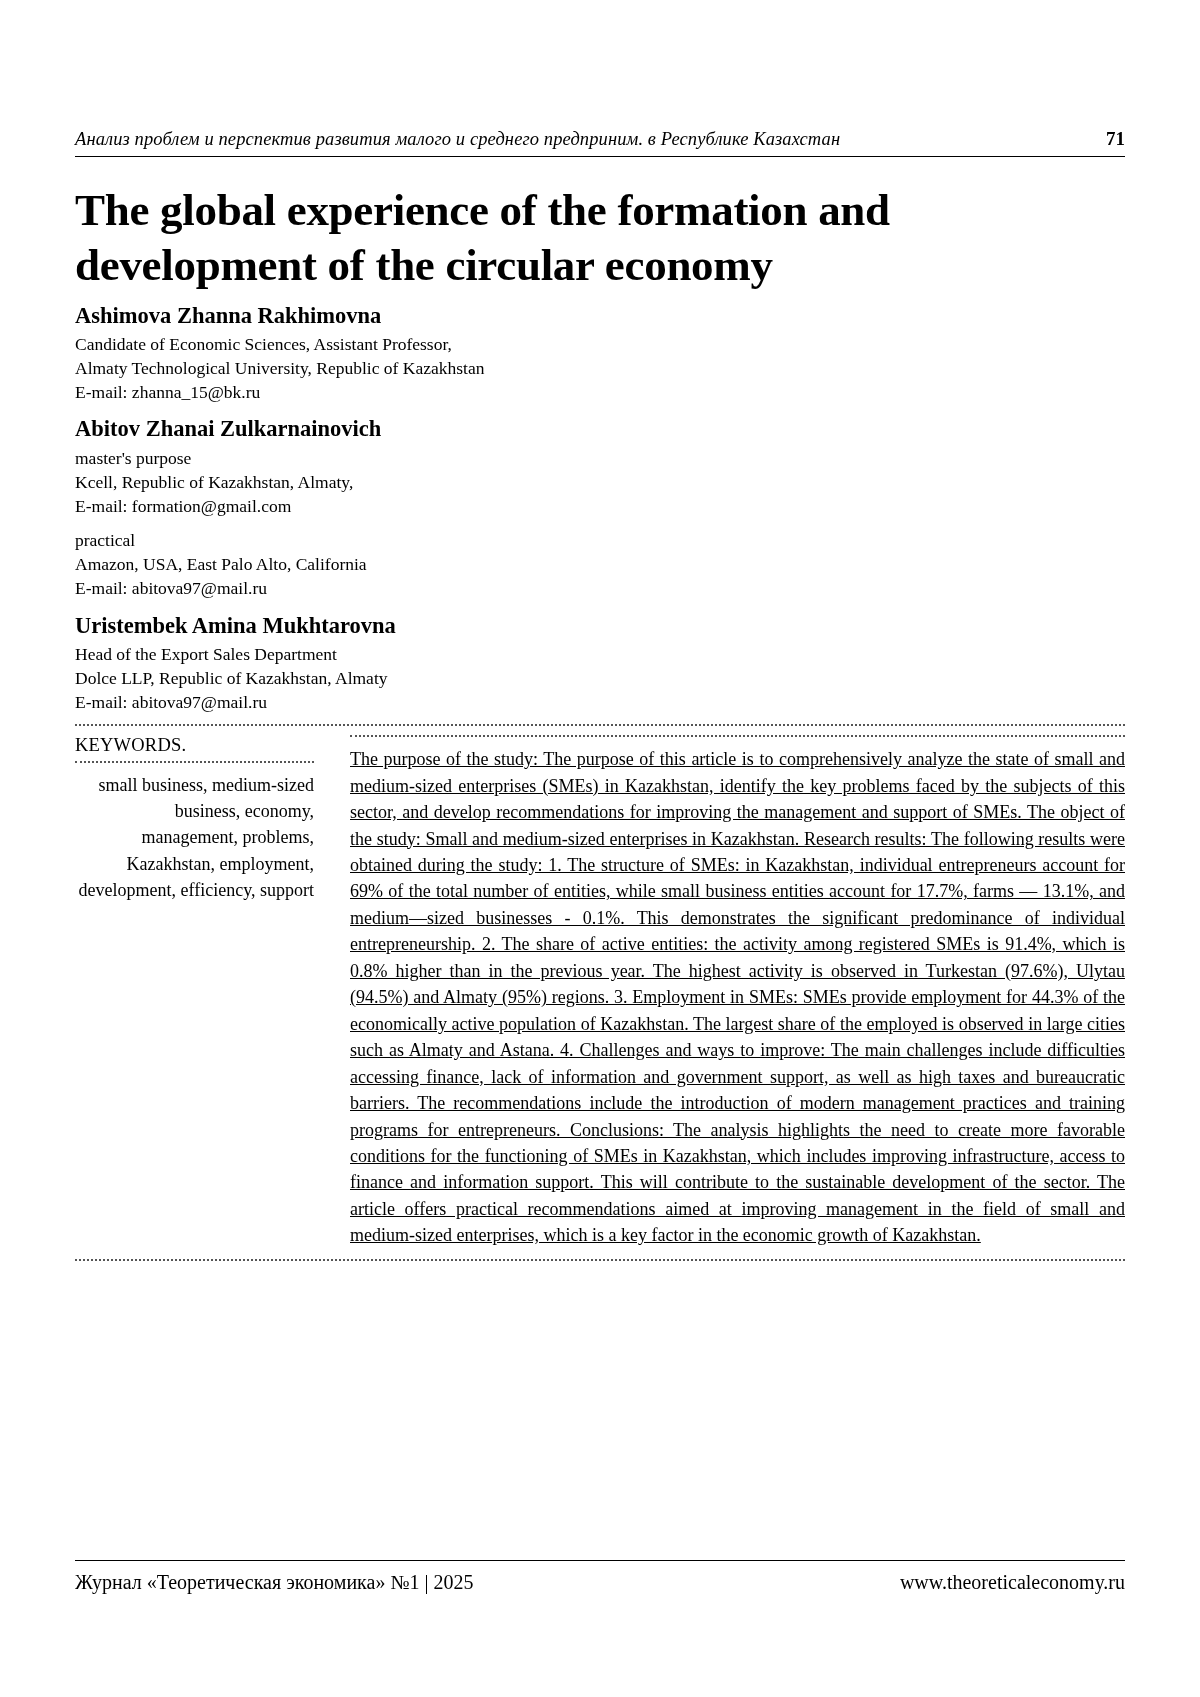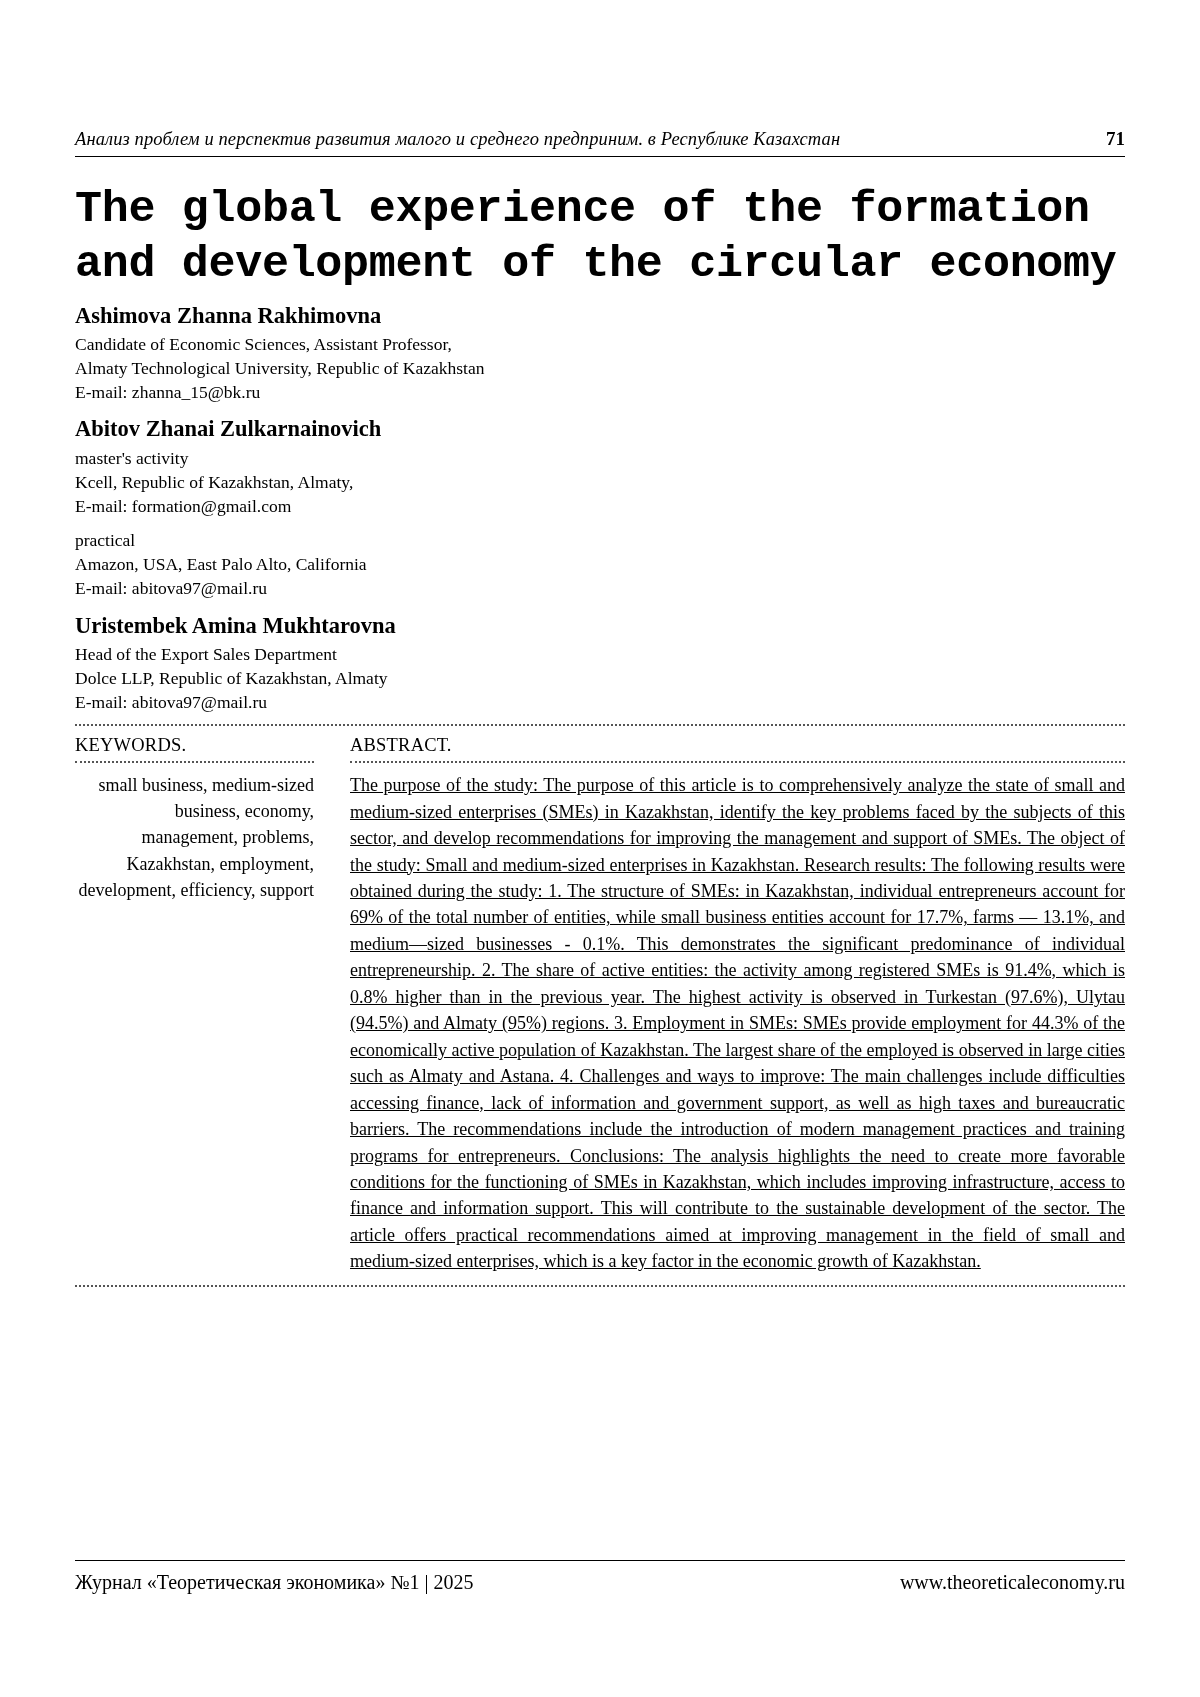--- a/index.html
+++ b/index.html
@@ -46,21 +46,20 @@
   }
 
   
   .title {
     font-size: 45px;
     font-weight: 700;
     line-height: 1.22;
     letter-spacing: -0.3px;
     margin-top: 26px;
     margin-bottom: 8px;
-    font-family: Liberation Mono, monospace;
   }
 
   
   .author-block { margin-bottom: 10px; }
   .author-name {
     font-size: 22.5px;
     font-weight: 700;
     line-height: 1.3;
     margin-bottom: 2px;
   }
@@ -152,21 +151,21 @@
 
   <div class="author-block">
     <div class="author-name">Ashimova Zhanna Rakhimovna</div>
     <div class="author-line">Candidate of Economic Sciences, Assistant Professor,</div>
     <div class="author-line">Almaty Technological University, Republic of Kazakhstan</div>
     <div class="author-line">E-mail: zhanna_15@bk.ru</div>
   </div>
 
   <div class="author-block">
     <div class="author-name">Abitov Zhanai Zulkarnainovich</div>
-    <div class="author-line">master's activity</div>
+    <div class="author-line">master's purpose</div>
     <div class="author-line">Kcell, Republic of Kazakhstan, Almaty,</div>
     <div class="author-line">E-mail: formation@gmail.com</div>
   </div>
 
   <div class="author-block">
     <div class="author-line">practical</div>
     <div class="author-line">Amazon, USA, East Palo Alto, California</div>
     <div class="author-line">E-mail: abitova97@mail.ru</div>
   </div>
 
@@ -179,21 +178,20 @@
 
   <div class="dotted-rule"></div>
 
   <div class="abs-wrap">
     <div class="col-keywords">
       <div class="sec-label">KEYWORDS.</div>
       <div class="sub-rule"></div>
       <div class="keywords-text">small business, medium-sized business, economy, management, problems, Kazakhstan, employment, development, efficiency, support</div>
     </div>
     <div class="col-abstract">
-      <div class="sec-label">ABSTRACT.</div>
       <div class="sub-rule"></div>
       <div class="abstract-text">The purpose of the study: The purpose of this article is to comprehensively analyze the state of small and medium-sized enterprises (SMEs) in Kazakhstan, identify the key problems faced by the subjects of this sector, and develop recommendations for improving the management and support of SMEs. The object of the study: Small and medium-sized enterprises in Kazakhstan. Research results: The following results were obtained during the study: 1. The structure of SMEs: in Kazakhstan, individual entrepreneurs account for 69% of the total number of entities, while small business entities account for 17.7%, farms — 13.1%, and medium—sized businesses - 0.1%. This demonstrates the significant predominance of individual entrepreneurship. 2. The share of active entities: the activity among registered SMEs is 91.4%, which is 0.8% higher than in the previous year. The highest activity is observed in Turkestan (97.6%), Ulytau (94.5%) and Almaty (95%) regions. 3. Employment in SMEs: SMEs provide employment for 44.3% of the economically active population of Kazakhstan. The largest share of the employed is observed in large cities such as Almaty and Astana. 4. Challenges and ways to improve: The main challenges include difficulties accessing finance, lack of information and government support, as well as high taxes and bureaucratic barriers. The recommendations include the introduction of modern management practices and training programs for entrepreneurs. Conclusions: The analysis highlights the need to create more favorable conditions for the functioning of SMEs in Kazakhstan, which includes improving infrastructure, access to finance and information support. This will contribute to the sustainable development of the sector. The article offers practical recommendations aimed at improving management in the field of small and medium-sized enterprises, which is a key factor in the economic growth of Kazakhstan.</div>
     </div>
   </div>
 
   <div class="bottom-rule"></div>
 
   <div class="footer">
     <div class="footer-rule"></div>
     <div class="footer-row">

